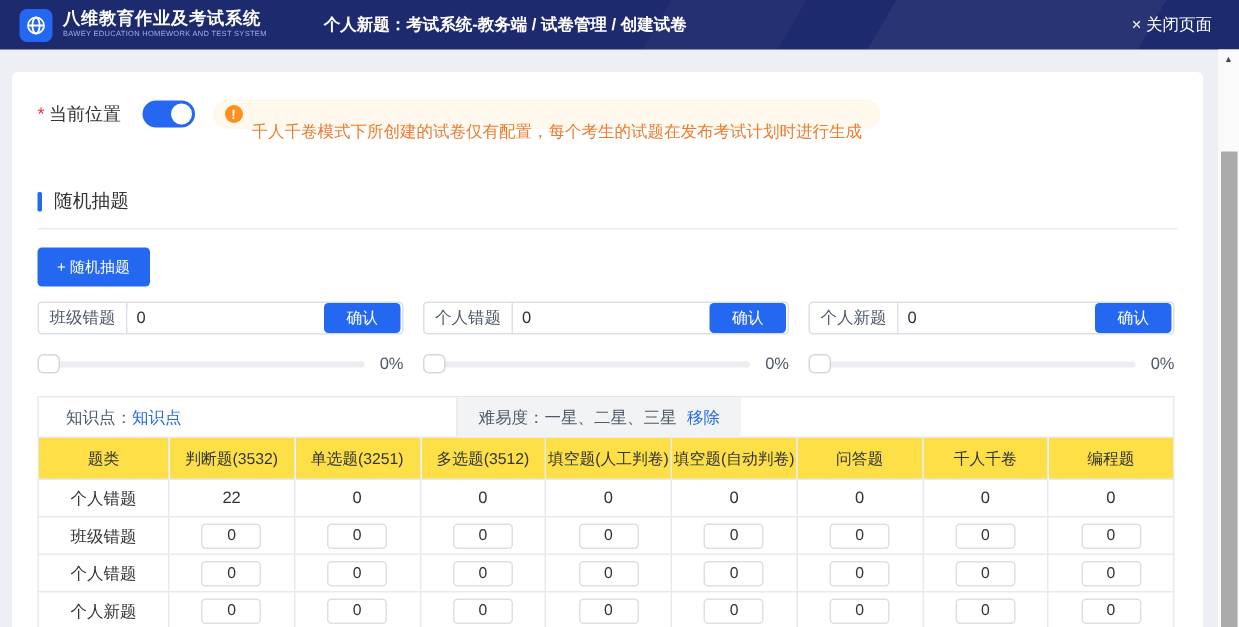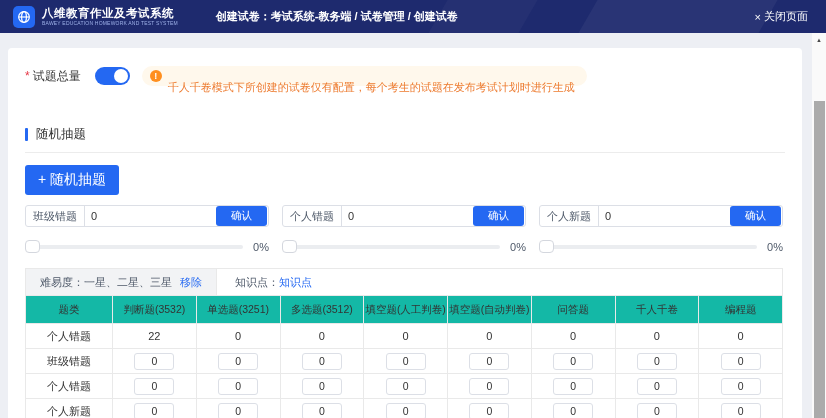--- a/index.html
+++ b/index.html
@@ -55,21 +55,21 @@
     width:12px; height:12px; border-radius:50%; background:#ff8f1f; color:#ffffff;
     font-size:9px; line-height:12px; text-align:center; font-weight:bold; flex:0 0 auto;
   }
   .warn-text { font-size:11px; color:#ed7b2f; white-space:nowrap;margin-top:23px; }
   
   .section-title { display:flex; align-items:center; gap:8px; margin-top:40px; font-size:12.5px; color:#333333; }
   .bar { width:3px; height:13px; background:#2468f2; border-radius:1px; }
   .h-divider { height:1px; background:#ececec; margin-top:9px; }
   
   .add-btn {
-    margin-top:12px; background:#2468f2; color:#ffffff; font-size:14px;
+    margin-top:12px; background:#2468f2; color:#ffffff; font-size:10px;
     border:none; border-radius:3px; padding:6px 13px; cursor:pointer;
   }
   
   .groups { display:flex; justify-content:space-between; width:758px; margin-top:10px; }
   .group { width:244px; }
   .input-group { display:flex; align-items:center; border:1px solid #dcdfe6; border-radius:3px; height:22px; background:#fff; }
   .ig-label { font-size:11px; color:#4e5969; padding:0 7px; border-right:1px solid #dcdfe6; line-height:20px; white-space:nowrap; }
   .ig-value { flex:1; border:none; outline:none; font-size:11px; color:#333; padding:0 6px; min-width:0; font-family:inherit; }
   .confirm-btn {
     background:#2468f2; color:#ffffff; font-size:10.5px; border:none; border-radius:3px;
@@ -83,21 +83,21 @@
   .qtable-wrap { margin-top:14px; width:758px; }
   .info-row { display:flex; border:1px solid #e9e9e9; border-bottom:none; height:27px; align-items:stretch; }
   .info-cell { display:flex; align-items:center; padding:0 18px; font-size:11px; }
   .info-cell + .info-cell { border-left:1px solid #e9e9e9; }
   .ic1 { width:290px; } .ic2 { width:278px; }
   .ic3 { width:190px; background:#f2f3f5; justify-content:space-between; padding:0 14px; }
   .ilabel { color:#4e5969; white-space:nowrap; }
   .ilink { color:#2468f2; cursor:pointer; white-space:nowrap; }
   table { border-collapse:collapse; table-layout:fixed; width:758px; }
   th, td { border:1px solid #e9e9e9; text-align:center; font-weight:normal; }
-  thead th { background:#14b8a6; height:28px; font-size:10.5px; color:#333333; padding:0 1px; white-space:nowrap; overflow:hidden; }
+  thead th { background:#fde047; height:28px; font-size:10.5px; color:#333333; padding:0 1px; white-space:nowrap; overflow:hidden; }
   tbody td { height:25px; font-size:11px; color:#333333; }
   .row-label { color:#333333; }
   .cell-input {
     width:40px; height:17px; border:1px solid #dcdfe6; border-radius:3px;
     text-align:center; font-size:10.5px; color:#333; outline:none; padding:0; font-family:inherit;
   }
 </style>
 </head>
 <body>
 
@@ -111,39 +111,39 @@
         <ellipse cx="12" cy="12" rx="3.6" ry="8" stroke="#ffffff" fill="none" stroke-width="1.8"></ellipse>
         <line x1="4" y1="12" x2="20" y2="12" stroke="#ffffff" stroke-width="1.8"></line>
       </svg>
     </div>
     <div>
       <div class="logo-t1">八维教育作业及考试系统</div>
       <div class="logo-t2">BAWEY EDUCATION HOMEWORK AND TEST SYSTEM</div>
     </div>
   </div>
   <div class="breadcrumb">
-    <span>创建试卷：</span><span>考试系统-教务端 / 试卷管理 / 创建试卷</span>
+    <span>个人新题：</span><span>考试系统-教务端 / 试卷管理 / 创建试卷</span>
   </div>
   <div class="close-btn">
     <span>×</span>
     <span>关闭页面</span>
   </div>
 </div>
 
 <div class="scrollbar">
   <div class="scroll-arrow">▲</div>
   <div class="scroll-thumb"></div>
 </div>
 
 <div class="card">
 
   
   <div class="mode-row">
     <span class="req">*</span>
-    <span class="mode-label">试题总量</span>
+    <span class="mode-label">当前位置</span>
     <div class="toggle">
       <div class="toggle-knob"></div>
     </div>
     <div class="warning">
       <span class="warn-icon">!</span>
       <span class="warn-text">千人千卷模式下所创建的试卷仅有配置，每个考生的试题在发布考试计划时进行生成</span>
     </div>
   </div>
 
   
@@ -194,27 +194,27 @@
           <div class="slider-handle"></div>
         </div>
         <span class="percent">0%</span>
       </div>
     </div>
   </div>
 
   
   <div class="qtable-wrap">
     <div class="info-row">
+      <div class="info-cell ic2">
+        <span class="ilabel">知识点：</span>
+        <span class="ilink">知识点</span>
+      </div>
       <div class="info-cell ic3">
         <span class="ilabel"><span>难易度：</span><span>一星、二星、三星</span></span>
         <span class="ilink">移除</span>
-      </div>
-      <div class="info-cell ic2">
-        <span class="ilabel">知识点：</span>
-        <span class="ilink">知识点</span>
       </div>
     </div>
     <table>
       <colgroup>
         <col style="width:87px">
           <col>
           <col>
           <col>
           <col>
           <col>

